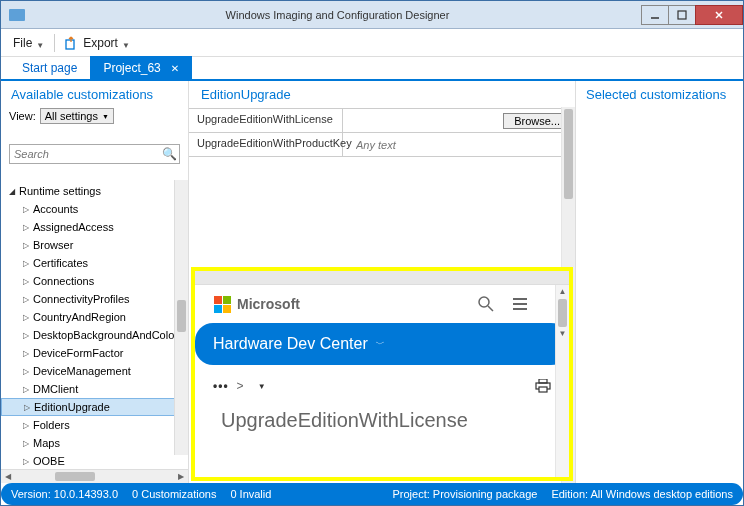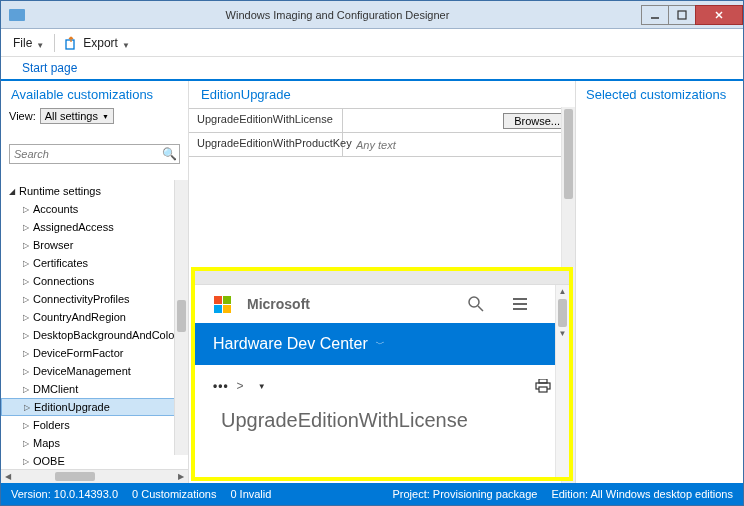--- a/index.html
+++ b/index.html
@@ -64,47 +64,47 @@
 .prop-value input { flex: 1; border: none; outline: none; font-size: 11px; font-style: italic; color: #888; background: transparent; padding-left: 9px; }
 .browse-btn { font-size: 11px; padding: 1px 10px; border: 1px solid #888; background: #eee; cursor: pointer; }
 
 .center-vscroll { position: absolute; right: 0; top: 26px; bottom: 0; width: 14px; background: #efefef; border-left: 1px solid #e5e5e5; }
 .center-vscroll .thumb { position: absolute; left: 2px; right: 2px; top: 2px; height: 90px; background: #c0c0c0; border-radius: 2px; }
 
 
 .doc-wrap { position: absolute; left: 0; right: 0; bottom: 0; height: 214px; border: 4px solid #ffff00; background: #fff; margin: 0 2px 2px 2px; }
 .doc-inner { position: absolute; inset: 0; display: flex; flex-direction: column; }
 .doc-topbar { height: 14px; background: #e8e8e8; border-bottom: 1px solid #ddd; }
-.doc-header { display: flex; align-items: center; padding: 10px 32px 10px 18px; gap: 10px; }
+.doc-header { display: flex; align-items: center; padding: 10px 32px 10px 18px; }
 .ms-logo { display: flex; flex-wrap: wrap; width: 18px; height: 18px; margin-right: 6px; }
 .ms-logo div { width: 8px; height: 8px; margin: 0.5px; }
 .ms-logo .r { background: #f25022; } .ms-logo .g { background: #7fba00; }
 .ms-logo .b { background: #00a4ef; } .ms-logo .y { background: #ffb900; }
 .ms-text { font-size: 14px; color: #666; font-weight: 600; }
 .doc-header-spacer { flex: 1; }
 .doc-search-icon, .doc-menu-icon { width: 18px; height: 18px; margin: 0 8px; color: #666; }
-.doc-blue { background: #0078d7; color: #fff; padding: 12px 18px; font-size: 16px; display: flex; align-items: center; }
+.doc-blue { background: #0078d7; color: #fff; padding: 12px 18px; font-size: 16px; display: flex; align-items: center; border-radius: 18px; }
 .doc-blue .chev { font-size: 9px; margin-left: 8px; }
 .doc-crumb { padding: 14px 18px 8px; font-size: 12px; color: #333; display: flex; align-items: center; }
 .doc-crumb .dots { font-weight: bold; letter-spacing: 1px; }
 .doc-crumb .gt { margin: 0 8px; color: #666; }
 .doc-crumb .drop { font-size: 8px; margin-left: 6px; }
 .doc-crumb-spacer { flex: 1; }
 .doc-print { width: 16px; height: 14px; }
 .doc-title { padding: 8px 26px 14px; font-size: 20px; color: #666; font-weight: 300; }
 .doc-vscroll { position: absolute; right: 0; top: 14px; bottom: 0; width: 14px; background: #f4f4f4; border-left: 1px solid #e5e5e5; }
 .doc-vscroll .up, .doc-vscroll .dn { height: 14px; text-align: center; font-size: 8px; color: #666; line-height: 14px; }
 .doc-vscroll .thumb { margin: 0 2px; height: 28px; background: #c0c0c0; border-radius: 2px; }
 
 
 .right { width: 168px; border-left: 1px solid #ddd; }
 .right .panel-title { padding: 6px 10px; }
 
 
-.statusbar { height: 22px; background: #0078d7; color: #fff; font-size: 11px; display: flex; align-items: center; padding: 0 10px; }
+.statusbar { height: 22px; background: #0078d7; color: #fff; font-size: 11px; display: flex; align-items: center; padding: 0 10px; border-radius: 11px; }
 .statusbar .sp { flex: 1; }
 .statusbar span { margin-right: 14px; }
 </style>
 </head>
 <body>
 
 <div class="titlebar">
   <div class="app-icon"></div>
   <div class="title-text">Windows Imaging and Configuration Designer</div>
   <div class="win-controls">
@@ -138,20 +138,24 @@
         <rect x="1" y="4" width="8" height="9" fill="none" stroke="#0078d7" stroke-width="1.3"></rect>
         <path d="M6 6 L6 1 M6 1 L4 3 M6 1 L8 3" stroke="#e67e22" stroke-width="1.3" fill="none"></path>
       </svg>
     <span>Export</span>
       <span class="chev">▼</span>
   </div>
 </div>
 
 <div class="tabbar">
   <div class="tab inactive">Start page</div>
+  <div class="tab active">
+      <span>Project_63</span>
+      <span class="close-x">✕</span>
+    </div>
 </div>
 
 <div class="main">
 
   <div class="left">
     <div class="panel-title">Available customizations</div>
     <div class="view-row">
       <span>View:</span>
       <div class="view-select">
           <span>All settings</span>

